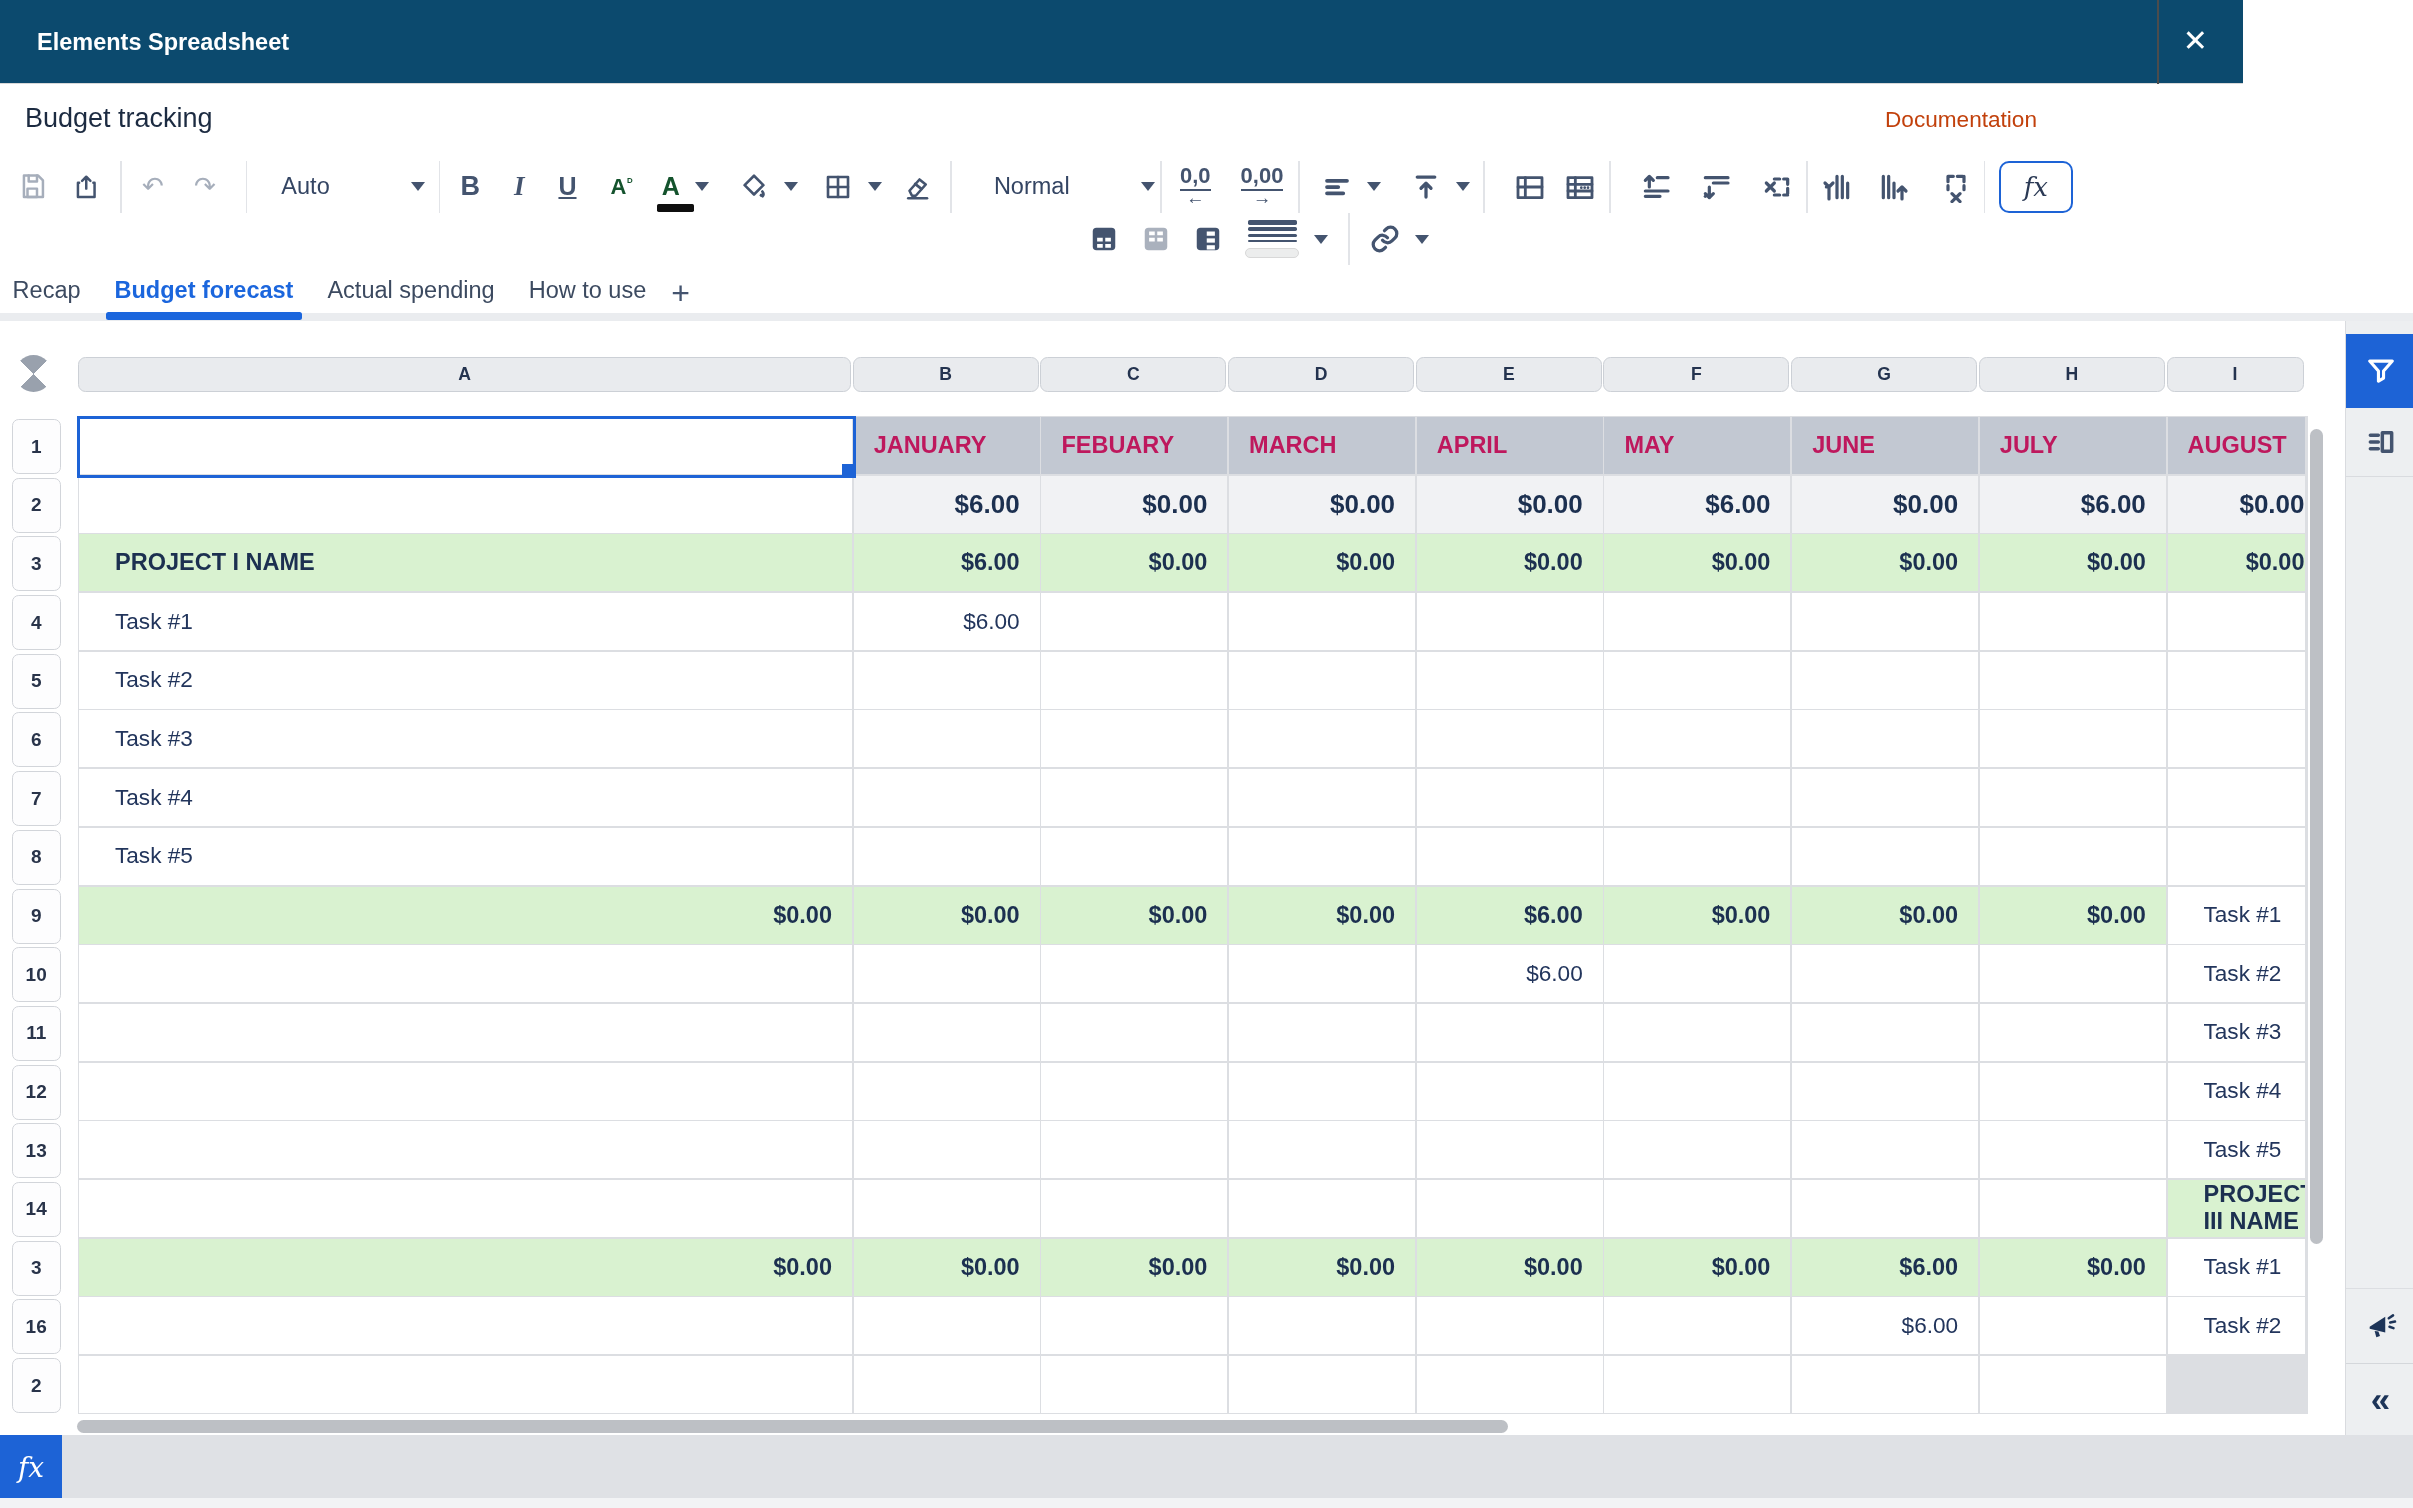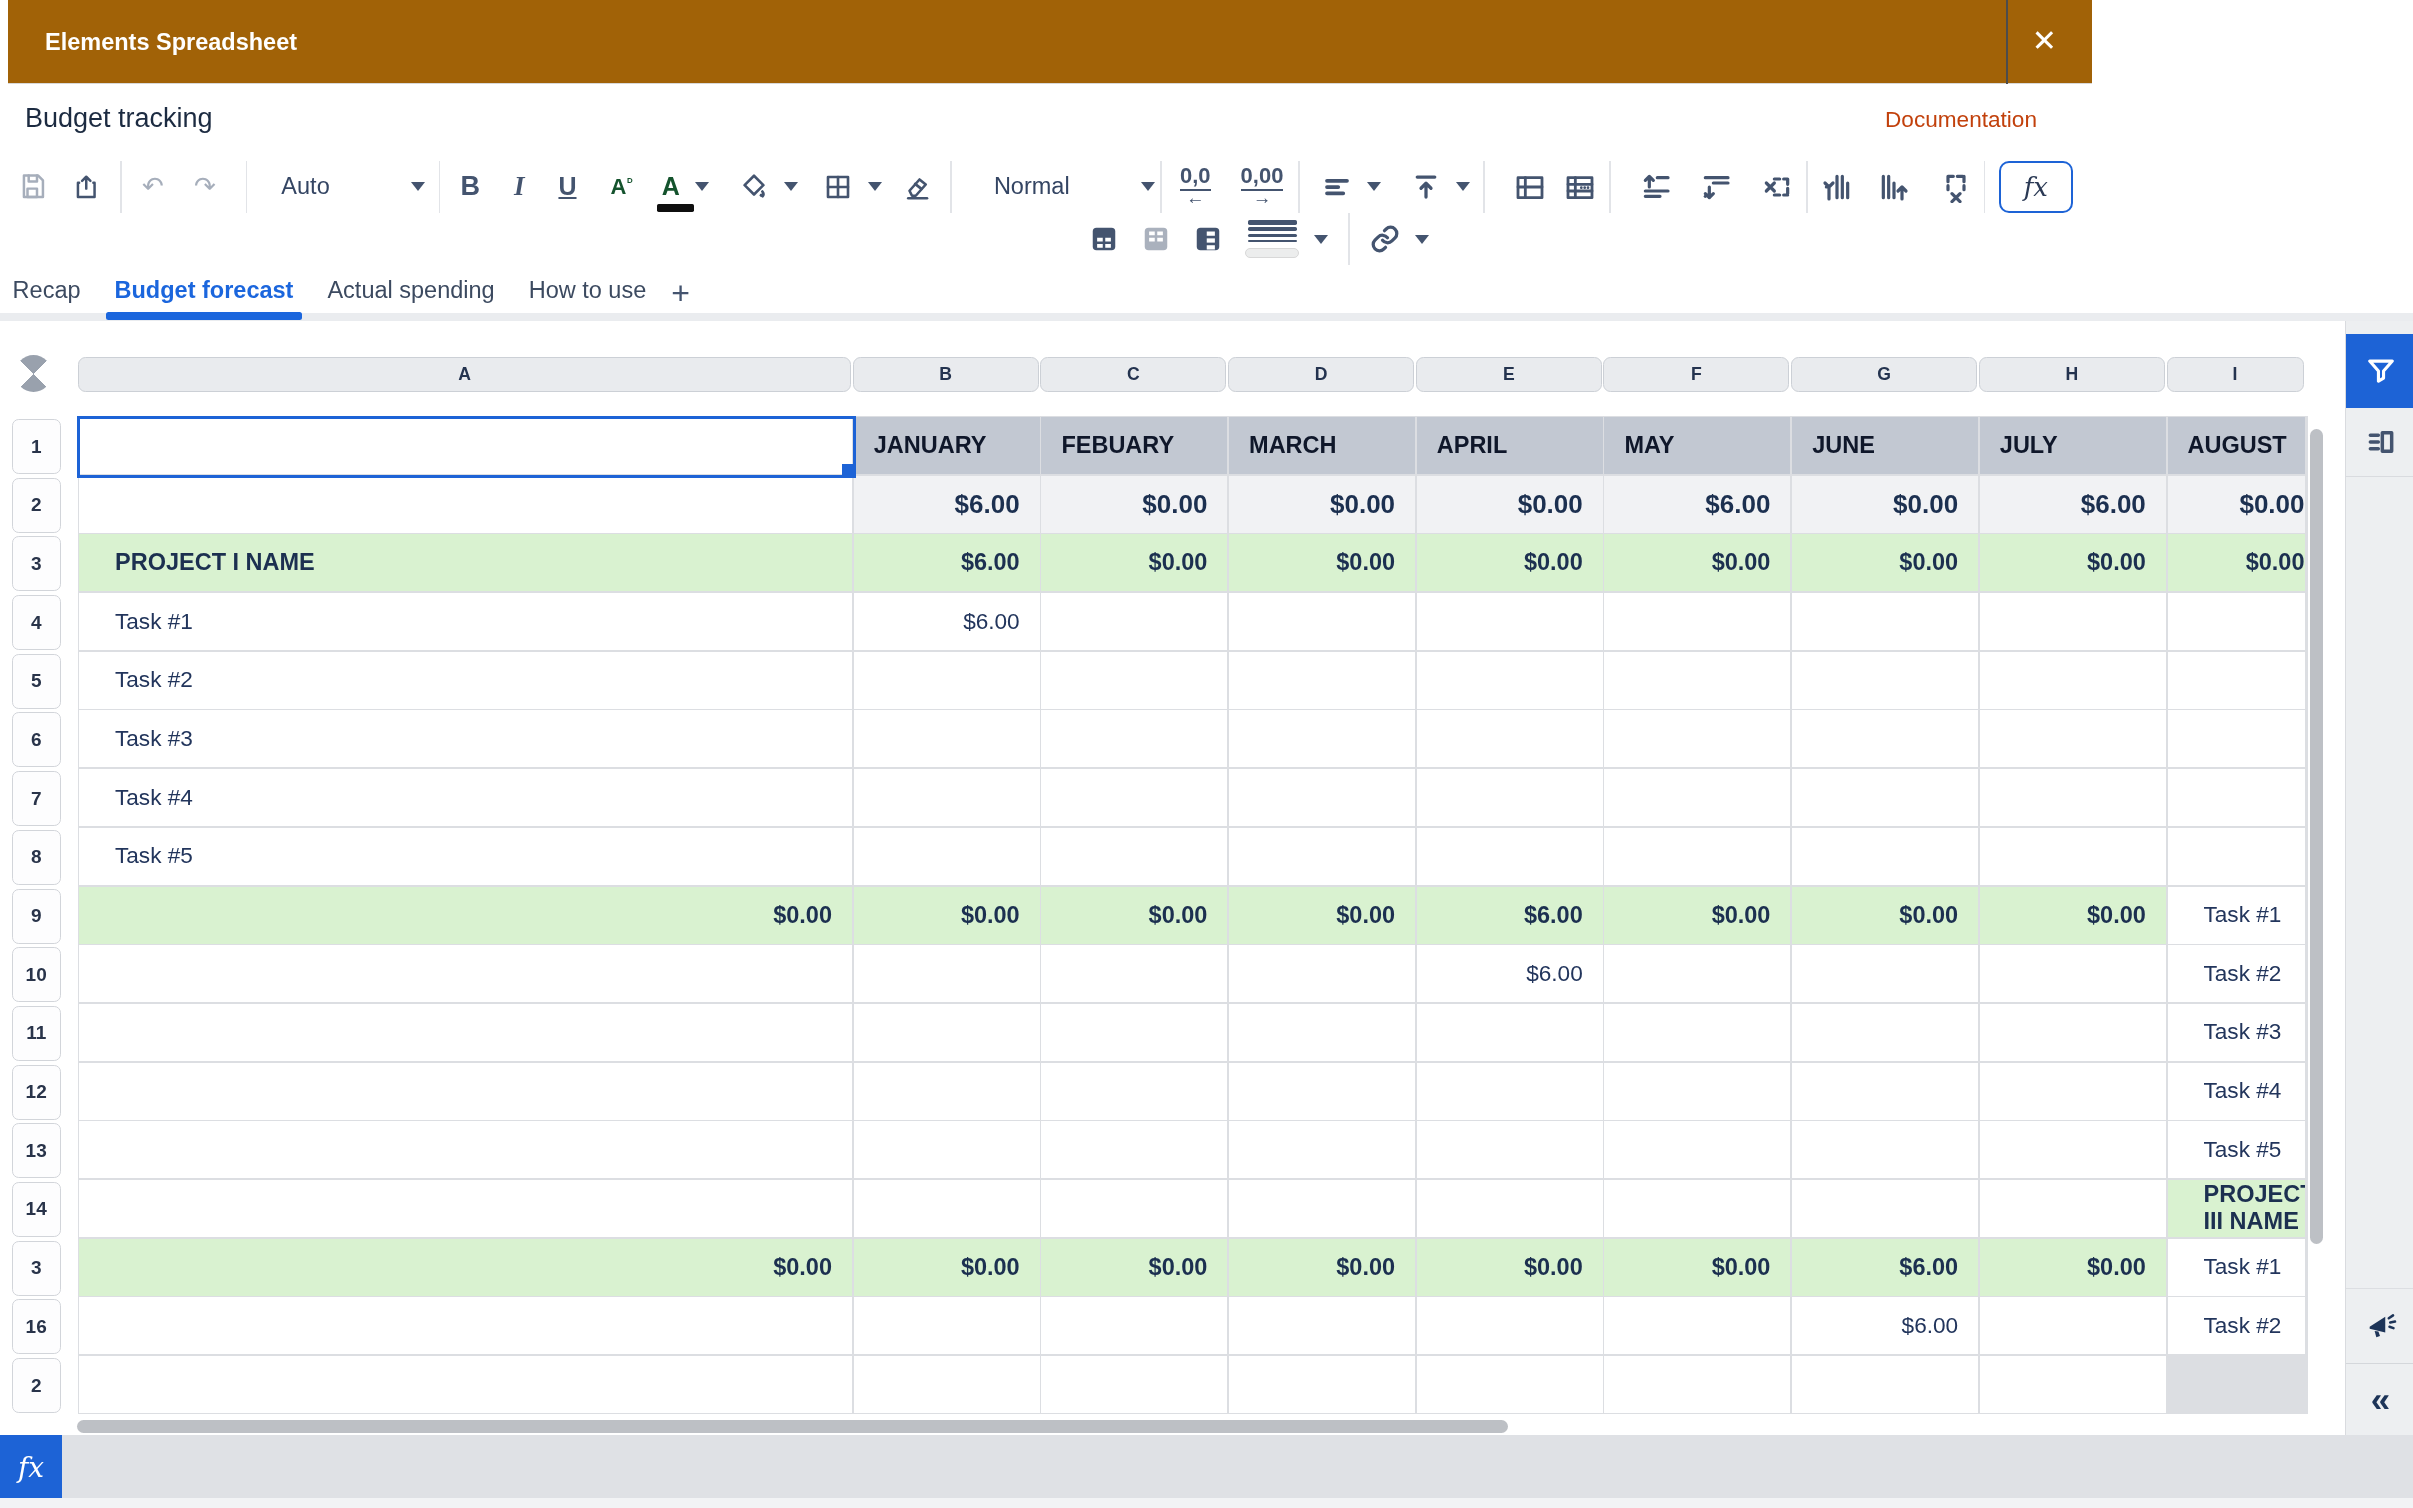--- a/index.html
+++ b/index.html
@@ -1,20 +1,20 @@
 <!DOCTYPE html>
 <html style="font-size:13.4px"><head>
 <meta charset="utf-8">
 <style>
   * { margin:0; padding:0; box-sizing:border-box; }
   html,body { width:2413px; height:1508px; overflow:hidden; background:#fff;
     font-family:"Liberation Sans","DejaVu Sans",sans-serif; color:#1d3458; }
 
   
-  .winbar { position:absolute; left:8px; top:0; width:2084px; height:84px; background:#a16207;
+  .winbar { position:absolute; left:0; top:0; width:2243px; height:84px; background:#0c4a6e;
     border-bottom:1.7px solid #d8d8d8; }
   .winbar-title { position:absolute; left:37px; top:0; height:84px; line-height:84px;
     color:#fff; font-size:23.5px; font-weight:600; }
   .winbar-div { position:absolute; right:84px; top:0; width:1.7px; height:84px; background:#4c4c4c; }
   .winbar-close { position:absolute; right:11.7px; top:0; width:72px; height:84px; color:#fff;
     font-size:30px; text-align:center; line-height:82px; cursor:pointer; }
 
   
   .dochead { position:absolute; left:0; top:85px; width:2068px; height:74px; background:#fff; }
   .doc-title { position:absolute; left:25px; top:18.4px; font-size:27px; font-weight:500; color:#1c2b41; }
@@ -72,21 +72,21 @@
     font-weight:700; color:#29344a; cursor:pointer; }
 
   
   .gridwrap { position:absolute; left:78px; top:416px; width:2231px; height:1000px; overflow:hidden; }
   .grid { display:grid; grid-template-columns:773px repeat(7,186px) 137px;
     grid-template-rows:57px repeat(16,57px); gap:1.7px; background:#dcdee2;
     border:1.7px solid #dcdee2; width:2230px; }
   .cell { background:#fff; display:flex; align-items:center; font-size:22.6px; color:#22355c; overflow:hidden; }
   .cell.num { justify-content:flex-end; padding-right:20px; }
   .cell.atxt { padding-left:36px; }
-  .cell.month { background:#c2c8d2; font-weight:800; font-size:23.5px; color:#0f172a; padding-left:20px; }
+  .cell.month { background:#c2c8d2; font-weight:800; font-size:23.5px; color:#be185d; padding-left:20px; }
   .cell.total { background:#f1f2f4; font-weight:800; font-size:26px; color:#1c3050; }
   .cell.project { background:#d9f2d0; font-weight:800; font-size:23.5px; color:#1c3050; }
   .cell.ci { padding-right:0; justify-content:flex-start; }
   .cell.ci .clipinner { display:block; width:166px; text-align:right; }
   .selbox { position:absolute; left:77px; top:416px; width:779px; height:62px;
     border:3.4px solid #1d63d6; background:transparent; }
   .selhandle { position:absolute; right:-3.4px; bottom:-3.4px; width:14.2px; height:14.2px; background:#1d63d6; }
 
   
   .hscroll { position:absolute; left:77px; top:1420px; width:1431px; height:13.4px; background:#bdc0c5; border-radius:6.7px; cursor:pointer;}

